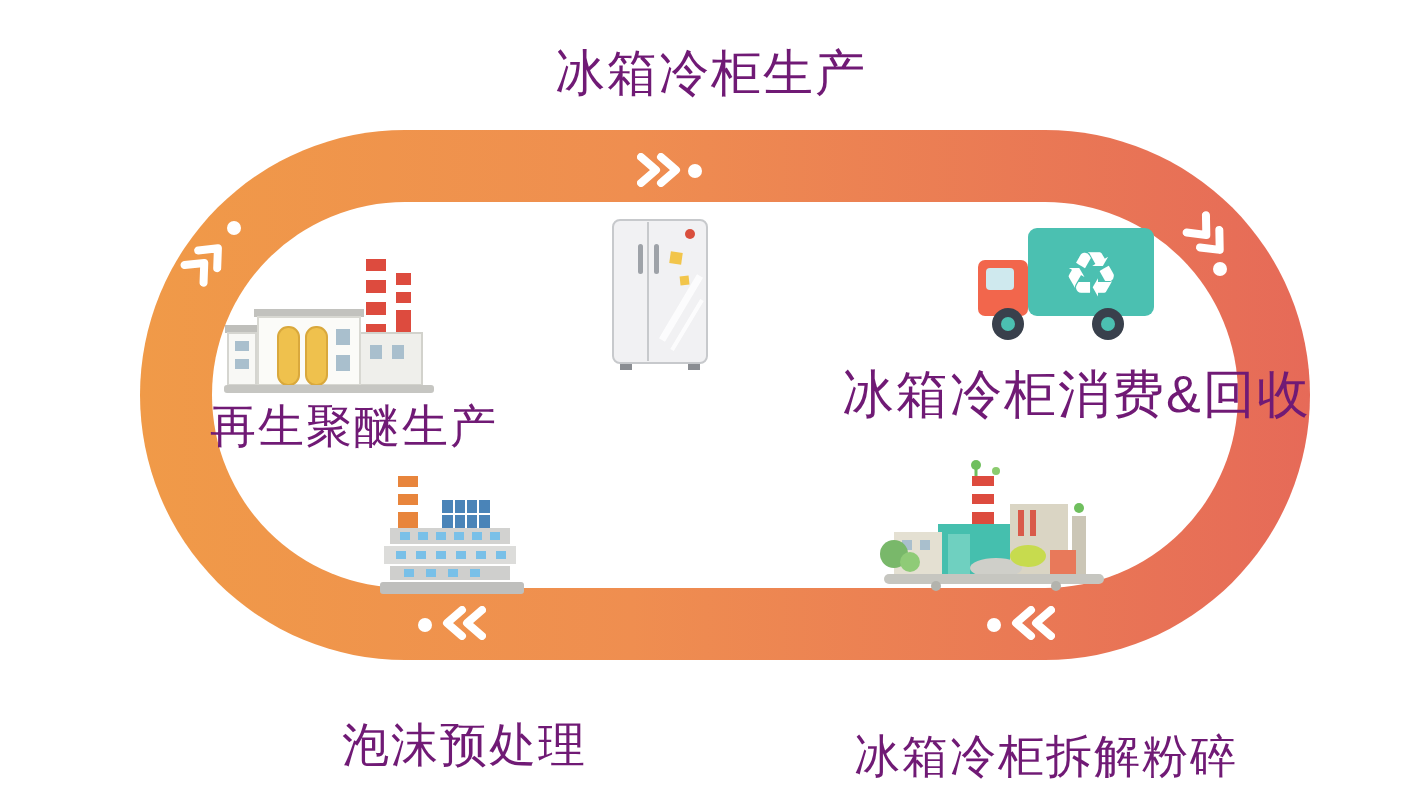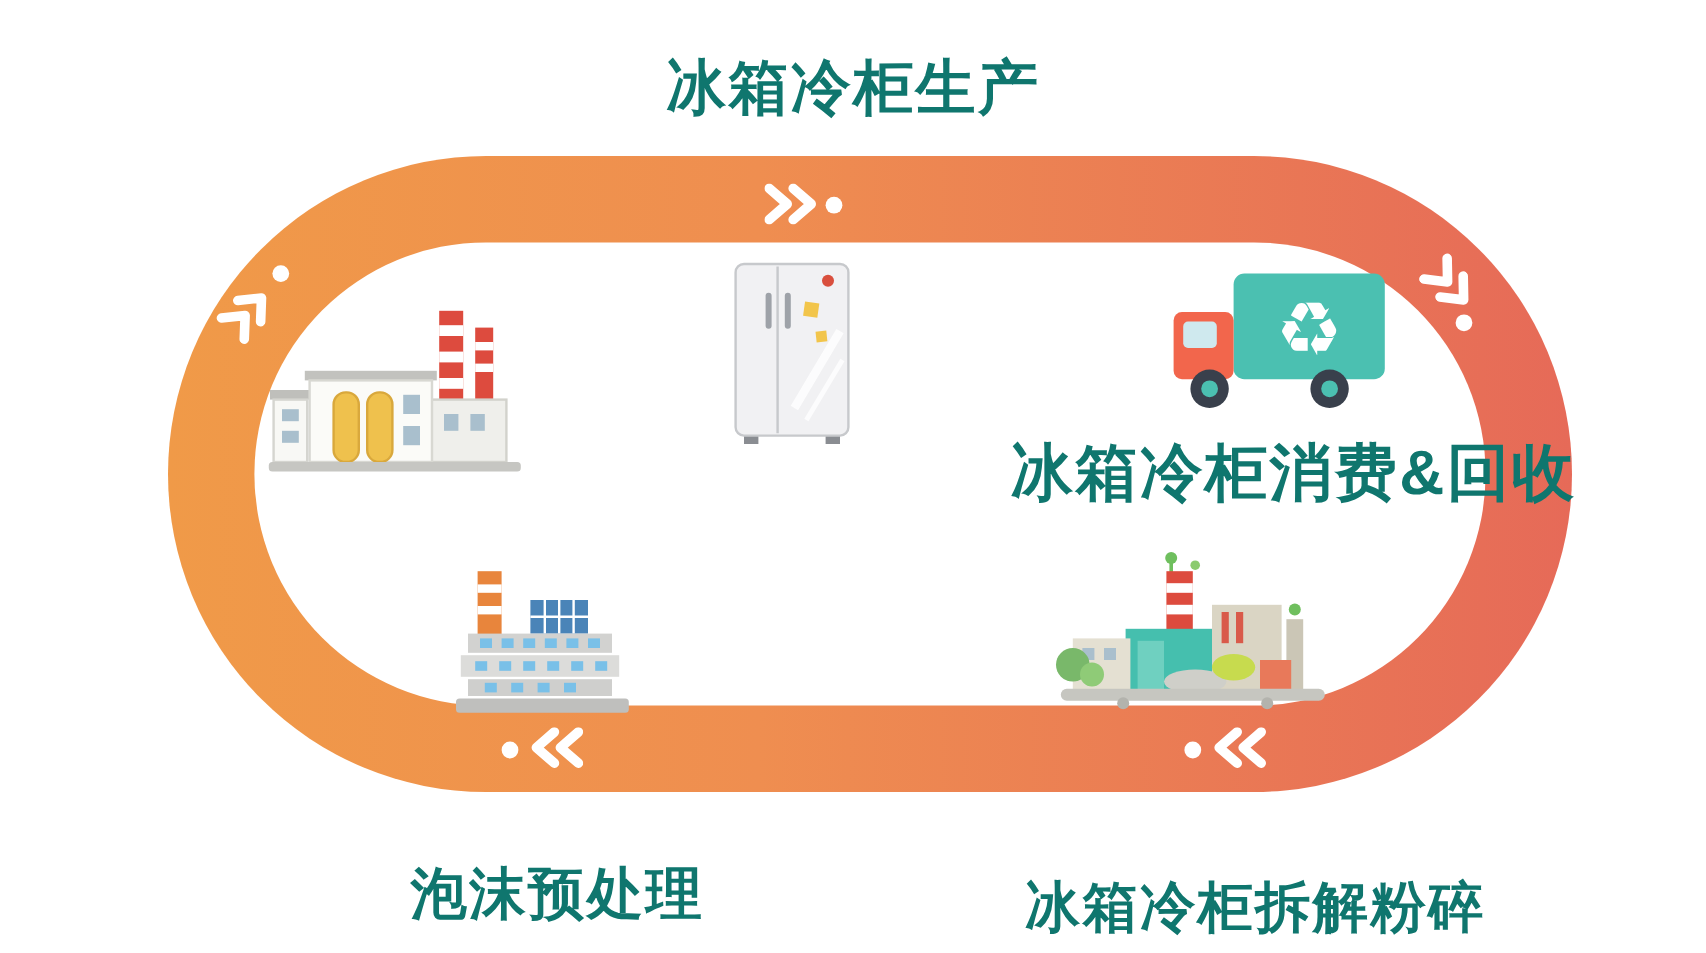--- a/index.html
+++ b/index.html
@@ -25,22 +25,22 @@
   }
   
   .arrow{position:absolute;}
   .dot{
     position:absolute;width:14px;height:14px;border-radius:50%;
     background:#ffffff;
   }
   
   .label{
     position:absolute;
-    color:#0f766e;
-    font-weight:700;
+    color:#701a75;
+    font-weight:400;
     letter-spacing:2px;
     white-space:nowrap;
   }
   .label-title{left:0;top:40px;width:1422px;text-align:center;font-size:50px;}
   .label-polyether{left:210px;top:396px;font-size:46px;}
   .label-consume{left:842px;top:360px;font-size:52px;}
   .label-foam{left:330px;top:714px;font-size:47px;margin-left:12px;}
   .label-dismantle{left:854px;top:690px;font-size:46px;margin-top:36px;}
   
   .illus{position:absolute;}
@@ -81,20 +81,21 @@
   <svg class="arrow" style="left:1009px;top:606px;transform:rotate(180deg)" width="46" height="34" viewBox="0 0 46 34">
     <path d="M4 4 L19 17 L4 30" fill="none" stroke="#fff" stroke-width="8" stroke-linecap="round" stroke-linejoin="round"></path>
     <path d="M24 4 L39 17 L24 30" fill="none" stroke="#fff" stroke-width="8" stroke-linecap="round" stroke-linejoin="round"></path>
   </svg>
   <div class="dot" style="left:987px;top:618px"></div>
 
   <div class="label label-title">冰箱冷柜生产</div>
   <div class="label label-consume">冰箱冷柜消费&amp;回收</div>
   <div class="label label-dismantle">冰箱冷柜拆解粉碎</div>
   <div class="label label-foam">泡沫预处理</div>
+  <div class="label label-polyether">再生聚醚生产</div>
 
   <svg class="illus" style="left:610px;top:218px" width="100" height="154" viewBox="0 0 100 154">
     <rect x="10" y="144" width="12" height="8" fill="#8A8D92"></rect>
     <rect x="78" y="144" width="12" height="8" fill="#8A8D92"></rect>
     <rect x="3" y="2" width="94" height="143" rx="7" fill="#F1F1F3" stroke="#C7C9CC" stroke-width="2"></rect>
     <path d="M52 122 L90 58" stroke="#FFFFFF" stroke-width="7" opacity="0.85"></path>
     <path d="M62 132 L92 82" stroke="#FFFFFF" stroke-width="4" opacity="0.85"></path>
     <line x1="38" y1="4" x2="38" y2="143" stroke="#C7C9CC" stroke-width="2"></line>
     <rect x="28" y="26" width="5" height="30" rx="2.5" fill="#9EA2A8"></rect>
     <rect x="44" y="26" width="5" height="30" rx="2.5" fill="#9EA2A8"></rect>

